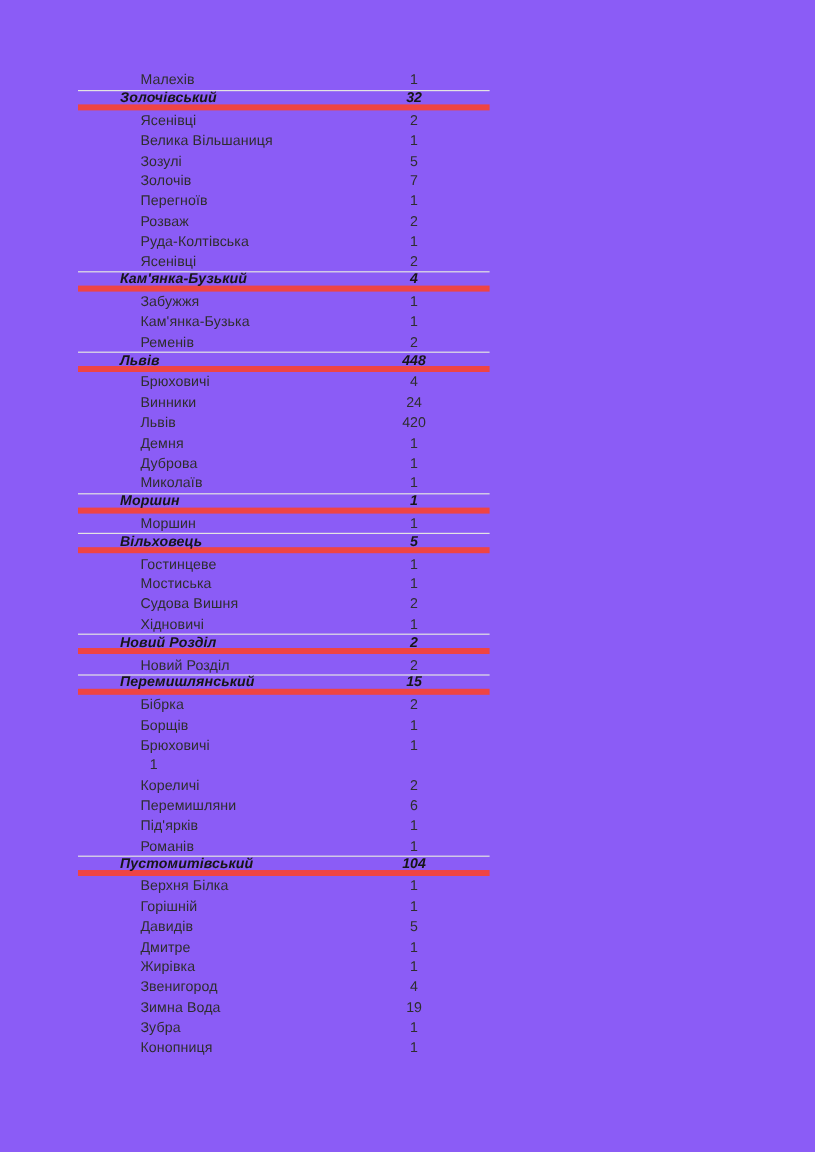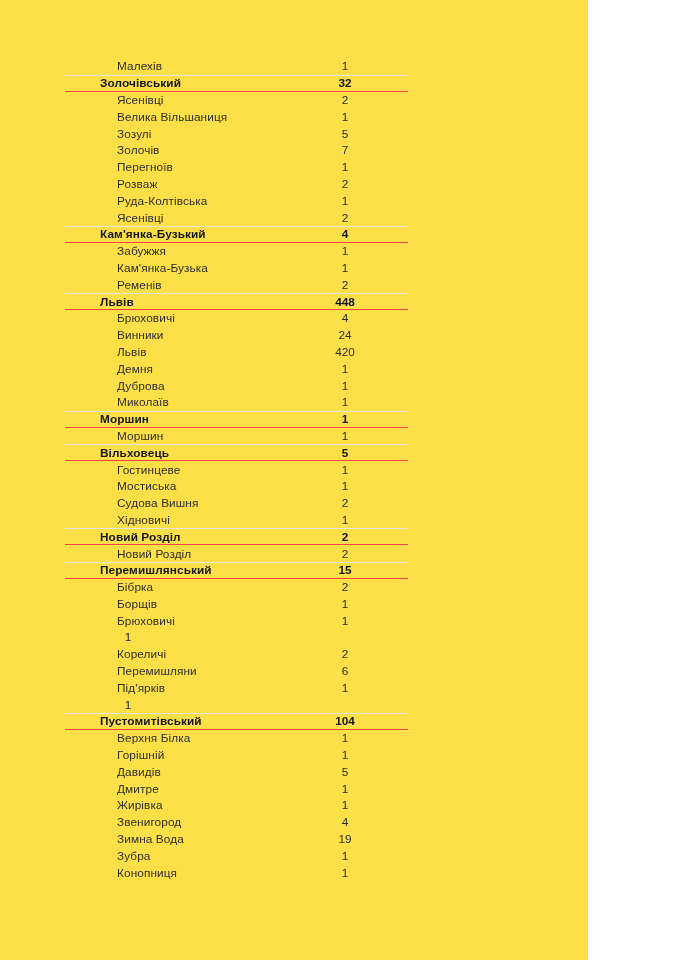--- a/index.html
+++ b/index.html
@@ -7,23 +7,23 @@
     padding: 0;
     background: #ffffff;
   }
   body {
     width: 679px;
     height: 960px;
     font-family: "Liberation Sans", sans-serif;
   }
   .page {
     position: relative;
-    width: 588px;
+    width: 679px;
     height: 960px;
-    background: #fde047;
+    background: #8b5cf6;
     overflow: hidden;
   }
   .loc-table {
     position: absolute;
     left: 65px;
     top: 58px;
     width: 343px;
     filter: blur(0.2px); 
   }
   .row {
@@ -41,21 +41,22 @@
     letter-spacing: 0.1px;
   }
   .row .val {
     width: 126px;
     text-align: center;
     font-size: 11.8px;
     color: #2e2e2e;
   }
   .row.district {
     border-top: 1px solid #e3e3e3;
-    border-bottom: 1px solid #ef4444;
+    border-bottom: 5px solid #ef4444;
+    font-style: italic;
   }
   .row.district .name {
     padding-left: 35px;
     font-weight: bold;
     color: #161616;
   }
   .row.district .val {
     font-weight: bold;
     color: #161616;
   }
@@ -210,20 +211,21 @@
       </div>
       <div class="row locality">
         <span class="name">Перемишляни</span>
         <span class="val">6</span>
       </div>
       <div class="row locality">
         <span class="name">Під'ярків</span>
         <span class="val">1</span>
       </div>
       <div class="row locality">
+        <span class="name">Романів</span>
         <span class="val">1</span>
       </div>
       <div class="row district">
         <span class="name">Пустомитівський</span>
         <span class="val">104</span>
       </div>
       <div class="row locality">
         <span class="name">Верхня Білка</span>
         <span class="val">1</span>
       </div>

